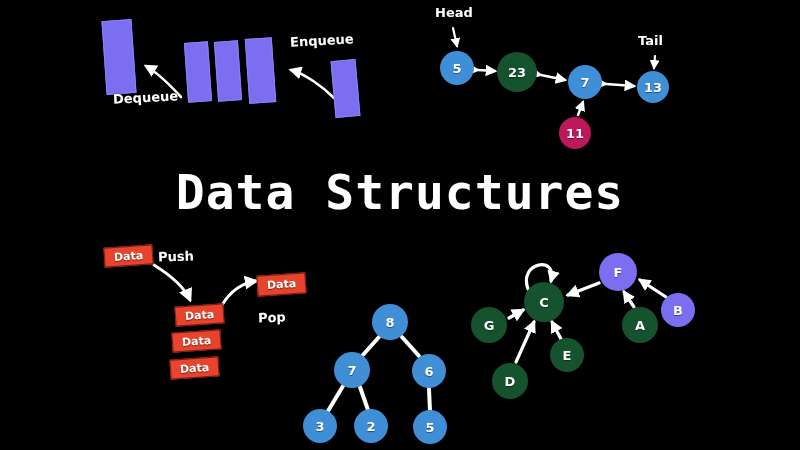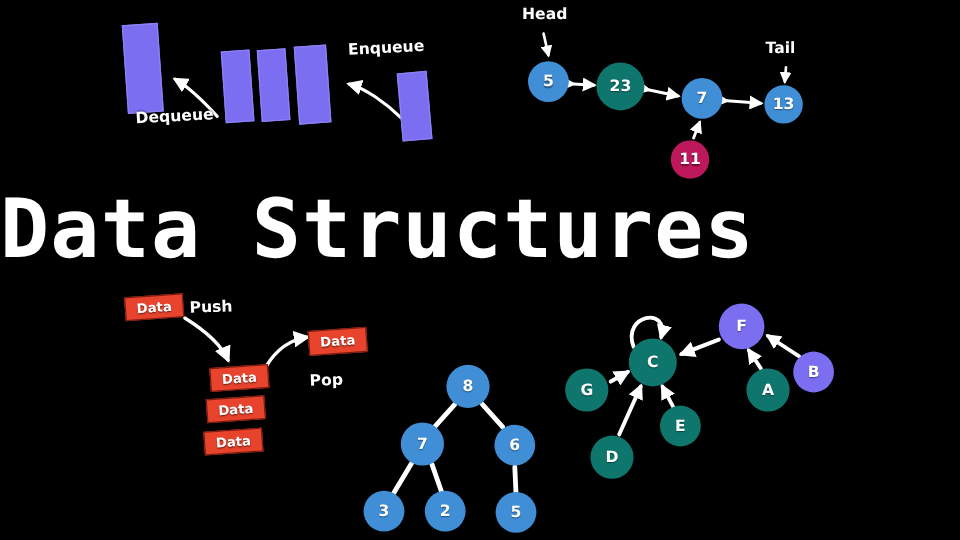--- a/index.html
+++ b/index.html
@@ -10,25 +10,25 @@
     overflow:hidden;
     font-family:"DejaVu Sans", sans-serif;
   }
   #svgroot{position:absolute;left:0;top:0;width:800px;height:450px;}
 
   
   .title{
     position:absolute;
     left:0; right:0;
     top:157px;
-    text-align:left;
+    text-align:center;
     color:#ffffff;
     font-family:"DejaVu Sans Mono","Liberation Mono",monospace;
     font-weight:bold;
-    font-size:68px;
+    font-size:48px;
     letter-spacing:1px;
     line-height:70px;
     white-space:nowrap;
   }
 
   
   .lbl{
     position:absolute;
     color:#ffffff;
     font-family:"DejaVu Sans","Liberation Sans",sans-serif;
@@ -66,21 +66,21 @@
     border-radius:50%;
     display:flex;align-items:center;justify-content:center;
     color:#ffffff;
     font-family:"DejaVu Sans","Liberation Sans",sans-serif;
     font-weight:bold;
     font-size:13px;
     text-shadow:0 1px 1px rgba(0,0,0,.45);
     box-sizing:border-box;
   }
   .n-blue{background:#3f8ed6;}
-  .n-orange{background:#0f766e;}
+  .n-orange{background:#14532d;}
   .n-green{background:#be185d;}
   .n-purple{background:#7b6ef0;}
 </style>
 </head>
 <body>
 
 <div id="stage">
 
   <svg id="svgroot" viewBox="0 0 800 450">
     <defs>

